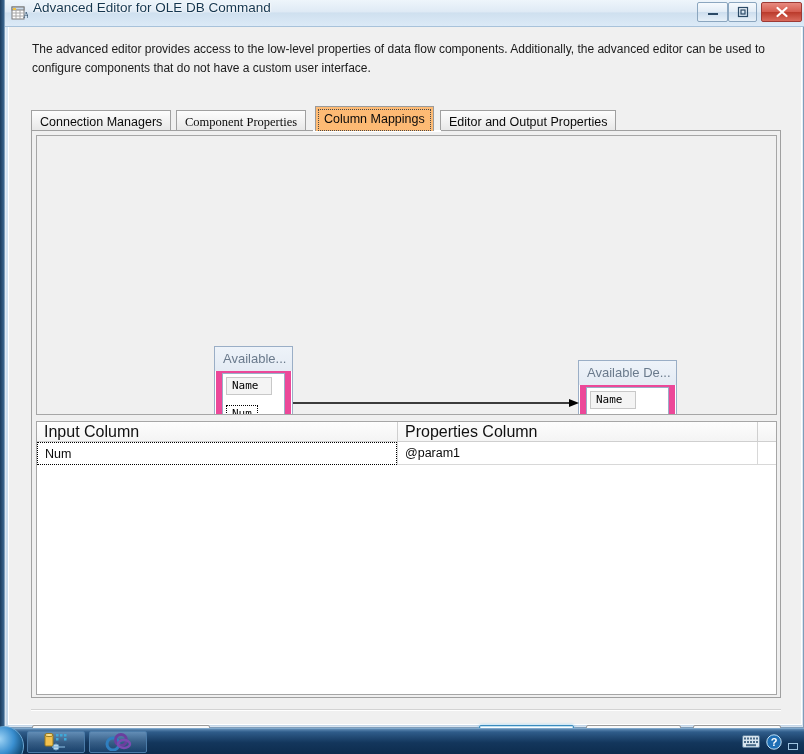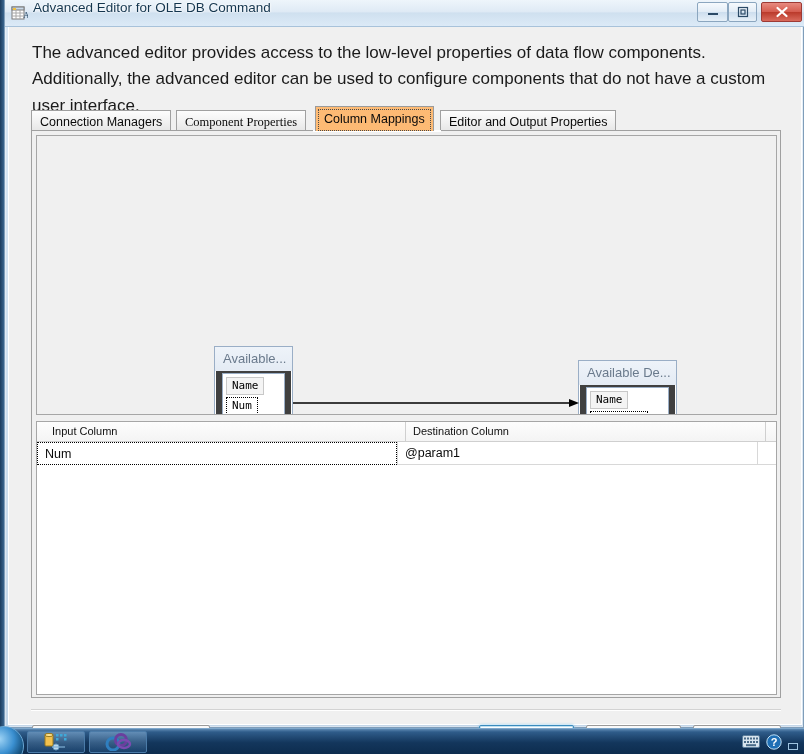--- a/index.html
+++ b/index.html
@@ -62,21 +62,21 @@
   #client {
     position: absolute; left: 3px; top: 27px;
     width: 794px; height: 698px;
     background: #f0f0f0;
     border: 1px solid #ffffff;
     border-top: none;
   }
 
   #desc {
     position: absolute; left: 23px; top: 13px; width: 748px;
-    font-size: 17px; color: #1a1a1a; line-height: 1.55;
+    font-size: 12px; color: #1a1a1a; line-height: 1.55;
   }
 
   
   #tabstrip {
     position: absolute; left: 22px; top: 82px; width: 750px; height: 22px;
   }
   .tab {
     position: absolute; bottom: 0; height: 21px;
     padding: 1px 8px;
     font-size: 12.5px; color: #0a0a0a;
@@ -117,45 +117,45 @@
   #diagram {
     position: absolute; left: 4px; top: 4px;
     width: 741px; height: 280px;
     background: #f0f0f0;
     border: 1px solid #a6a6a6;
     overflow: hidden;
   }
 
   .mapbox {
     position: absolute;
-    background: #404040;
+    background: #ec4899;
     border: 1px solid #9aaec6;
     box-shadow: 0 0 0 1px #ffffff inset;
   }
   .mapbox-title {
     position: absolute; left: 0; top: 0; right: 0; height: 24px;
     line-height: 24px;
     padding-left: 8px;
     font-size: 13px; color: #6a7a8c;
     background: linear-gradient(to bottom, #eef3f9 0%, #e4ebf4 100%);
     white-space: nowrap; overflow: hidden;
   }
   .mapbox-list {
     position: absolute; left: 7px; top: 26px; right: 7px; bottom: 7px;
     background: #ffffff;
     border: 1px solid #9aaec6;
   }
   .map-header {
     font-family: "DejaVu Sans Mono", "Liberation Mono", monospace;
     font-size: 11px; color: #000000;
-    padding: 2px 4px 2px 5px;
+    padding: 2px 12px 2px 5px;
     background: #f4f4f4;
     border: 1px solid #c8c8c8;
     display: inline-block;
-    margin: 3px 0 0 3px;
+    margin: 3px 0 8px 3px;
     line-height: 1.1;
   }
   .map-item {
     font-family: "DejaVu Sans Mono", "Liberation Mono", monospace;
     font-size: 11px; color: #000000;
     padding: 2px 5px 2px 5px;
     display: inline-block;
     margin: 1px 0 0 3px;
     line-height: 1.1;
   }
@@ -176,24 +176,23 @@
     background: #ffffff;
     border: 1px solid #a6a6a6;
   }
   #grid-head {
     position: absolute; left: 0; top: 0; right: 0; height: 20px;
     background: linear-gradient(to bottom, #fdfdfd 0%, #f4f4f4 100%);
     border-bottom: 1px solid #cfcfcf;
   }
   .gh {
     position: absolute; top: 0; height: 19px; line-height: 19px;
-    font-size: 11px; color: #101010;
+    font-size: 16px; color: #101010;
     padding-left: 7px;
     white-space: nowrap;
-    margin-left: 8px;
   }
   #gh-0 { left: 0;     width: 360px; }
   #gh-1 { left: 360px; width: 360px; border-left: 1px solid #cfcfcf; }
   #gh-pad { left: 720px; right: 0; border-left: 1px solid #cfcfcf; }
 
   .grow {
     position: absolute; left: 0; right: 0; height: 23px;
   }
   .gc {
     position: absolute; top: 0; height: 23px; line-height: 22px;
@@ -349,21 +348,21 @@
 
           <svg id="connector">
             <line x1="0" y1="11" x2="278" y2="11" stroke="#000000" stroke-width="1.6"></line>
             <polygon points="286,11 276,7 276,15" fill="#000000"></polygon>
           </svg>
         </div>
 
         <div id="grid">
           <div id="grid-head">
             <div class="gh" id="gh-0">Input Column</div>
-            <div class="gh" id="gh-1">Destination Column</div>
+            <div class="gh" id="gh-1">Properties Column</div>
             <div class="gh" id="gh-pad"></div>
           </div>
           <div class="grow" style="top:20px;">
             <div class="gc gc-0 focus">Num</div>
             <div class="gc gc-1">@param1</div>
             <div class="gc gc-pad"></div>
           </div>
         </div>
       </div>
 

